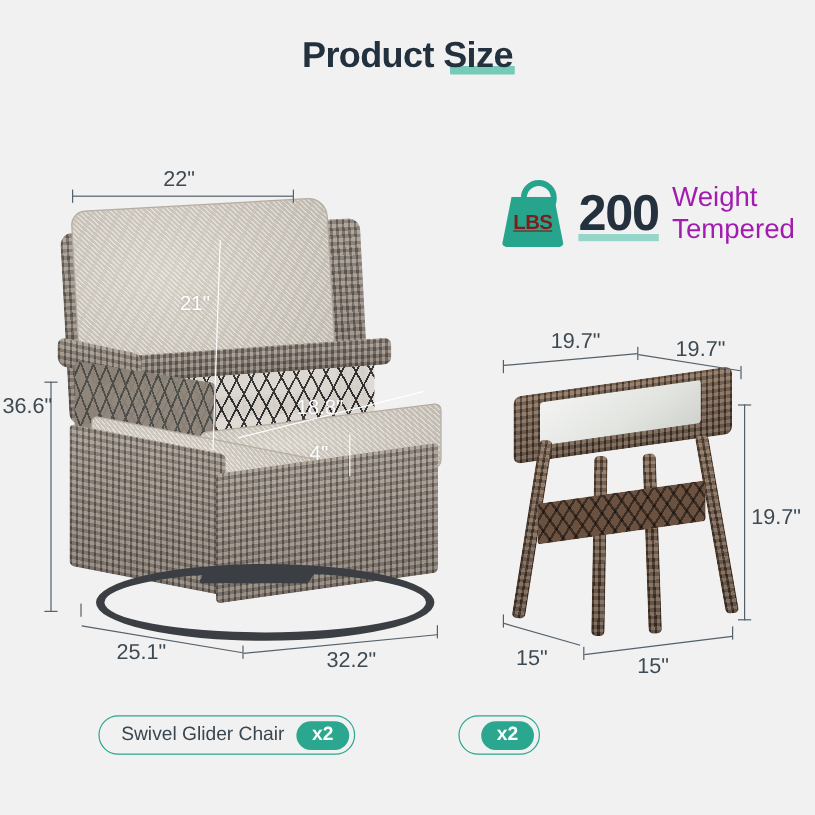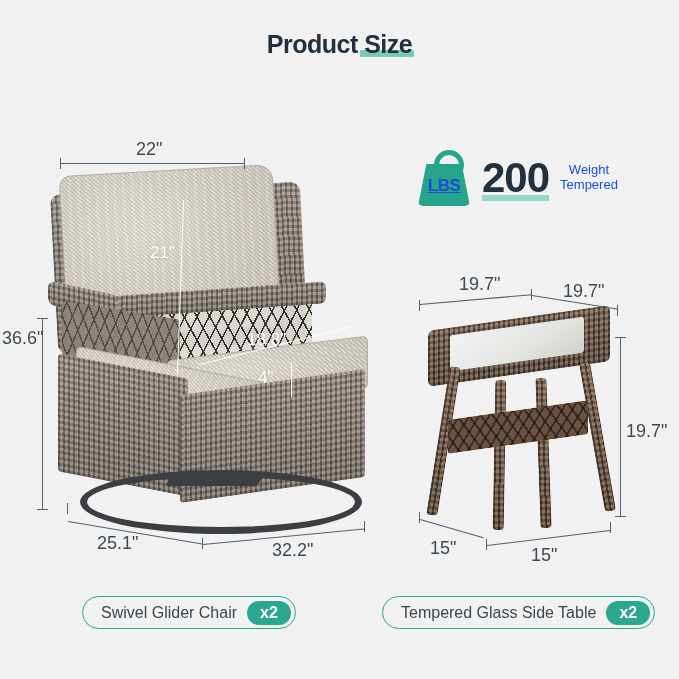--- a/index.html
+++ b/index.html
@@ -13,21 +13,21 @@
   }
   .stage{position:absolute;inset:0;}
 
   
   .title-wrap{
     position:absolute;left:0;top:30px;width:679px;
     text-align:center;
   }
   .title{
     display:inline-block;position:relative;
-    font-size:25px;font-weight:bold;letter-spacing:-0.5px;
+    font-size:30px;font-weight:bold;letter-spacing:-0.5px;
     color:#22313d;
   }
   .title-underline{
     position:absolute;right:-2px;bottom:2px;
     width:54px;height:7px;background:#5fc4ae;opacity:.85;
     border-radius:1px;z-index:-1;
   }
 
   
   .weight-block{position:absolute;left:418px;top:150px;display:flex;align-items:center;}
@@ -38,30 +38,30 @@
     clip-path:polygon(16% 0,84% 0,100% 100%,0 100%);
     border-radius:5px;
   }
   .lbs-handle{
     position:absolute;left:16px;top:0px;width:20px;height:20px;
     border:5px solid #27a58c;border-radius:50%;
     background:transparent;
   }
   .lbs-text{
     position:absolute;left:0;top:26px;width:52px;text-align:center;
-    font-size:17px;font-weight:bold;color:#1d4ed8;letter-spacing:-0.5px;text-decoration:underline;
+    font-size:17px;font-weight:bold;color:#7f1d1d;letter-spacing:-0.5px;text-decoration:underline;
   }
   .weight-num-wrap{position:relative;margin-right:11px;}
   .weight-num{
     font-size:42px;font-weight:bold;color:#22313d;letter-spacing:-1px;line-height:1;
   }
   .weight-num-underline{
     position:absolute;left:0;bottom:-2px;width:100%;height:6px;background:#7fd0c0;opacity:.8;
   }
-  .weight-label{font-size:13px;line-height:1.12;color:#1d4ed8;text-align:center;}
+  .weight-label{font-size:23px;line-height:1.12;color:#a21caf;}
 
   
   .chair{position:absolute;left:48px;top:170px;width:352px;height:350px;}
   .table-unit{position:absolute;left:420px;top:300px;width:200px;height:245px;}
 
   
   .wicker-gray{
     background-color:#8a7f73;
     background-image:
       repeating-linear-gradient(90deg, rgba(0,0,0,.22) 0 2px, rgba(255,255,255,.13) 2px 5px),
@@ -307,17 +307,16 @@
   <div class="cap cap-v" style="left:486px;top:539px;"></div>
   <div class="cap cap-v" style="left:610px;top:522px;"></div>
   <div class="dim-label" style="left:531px;top:545px;">15"</div>
 
   <div class="pill" id="pill-chair">
     <span class="pill-label">Swivel Glider Chair</span>
     <span class="badge">x2</span>
   </div>
 
   <div class="pill" id="pill-table">
-    <span class="pill-label">Tempered Glass Side Table</span>
     <span class="badge">x2</span>
   </div>
 
 </div>
 
 </body></html>

